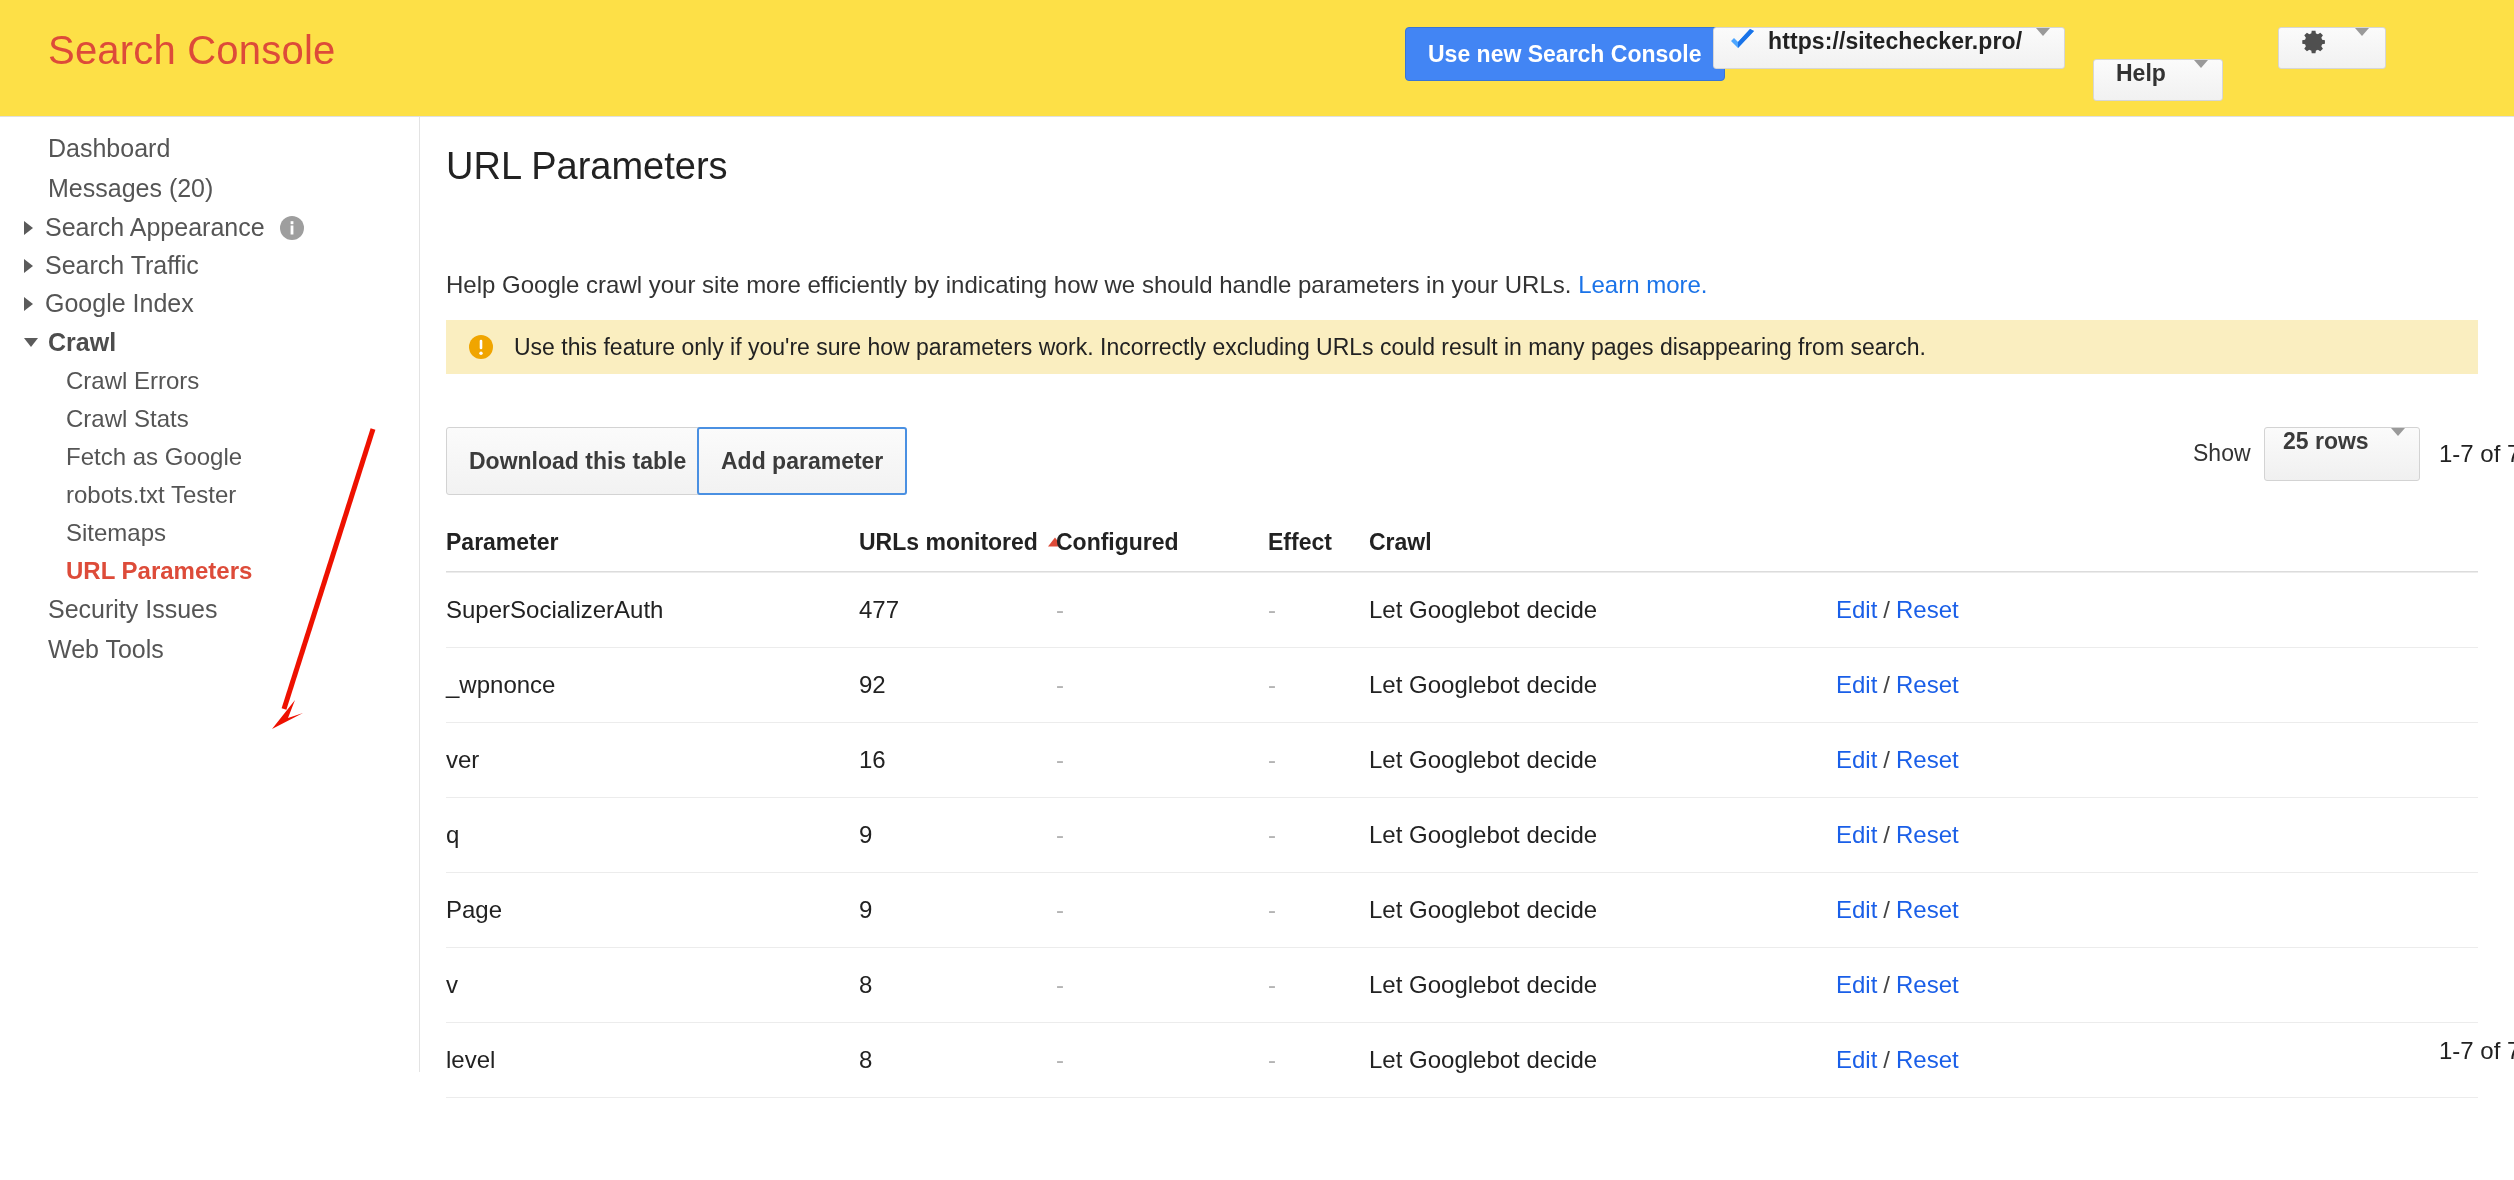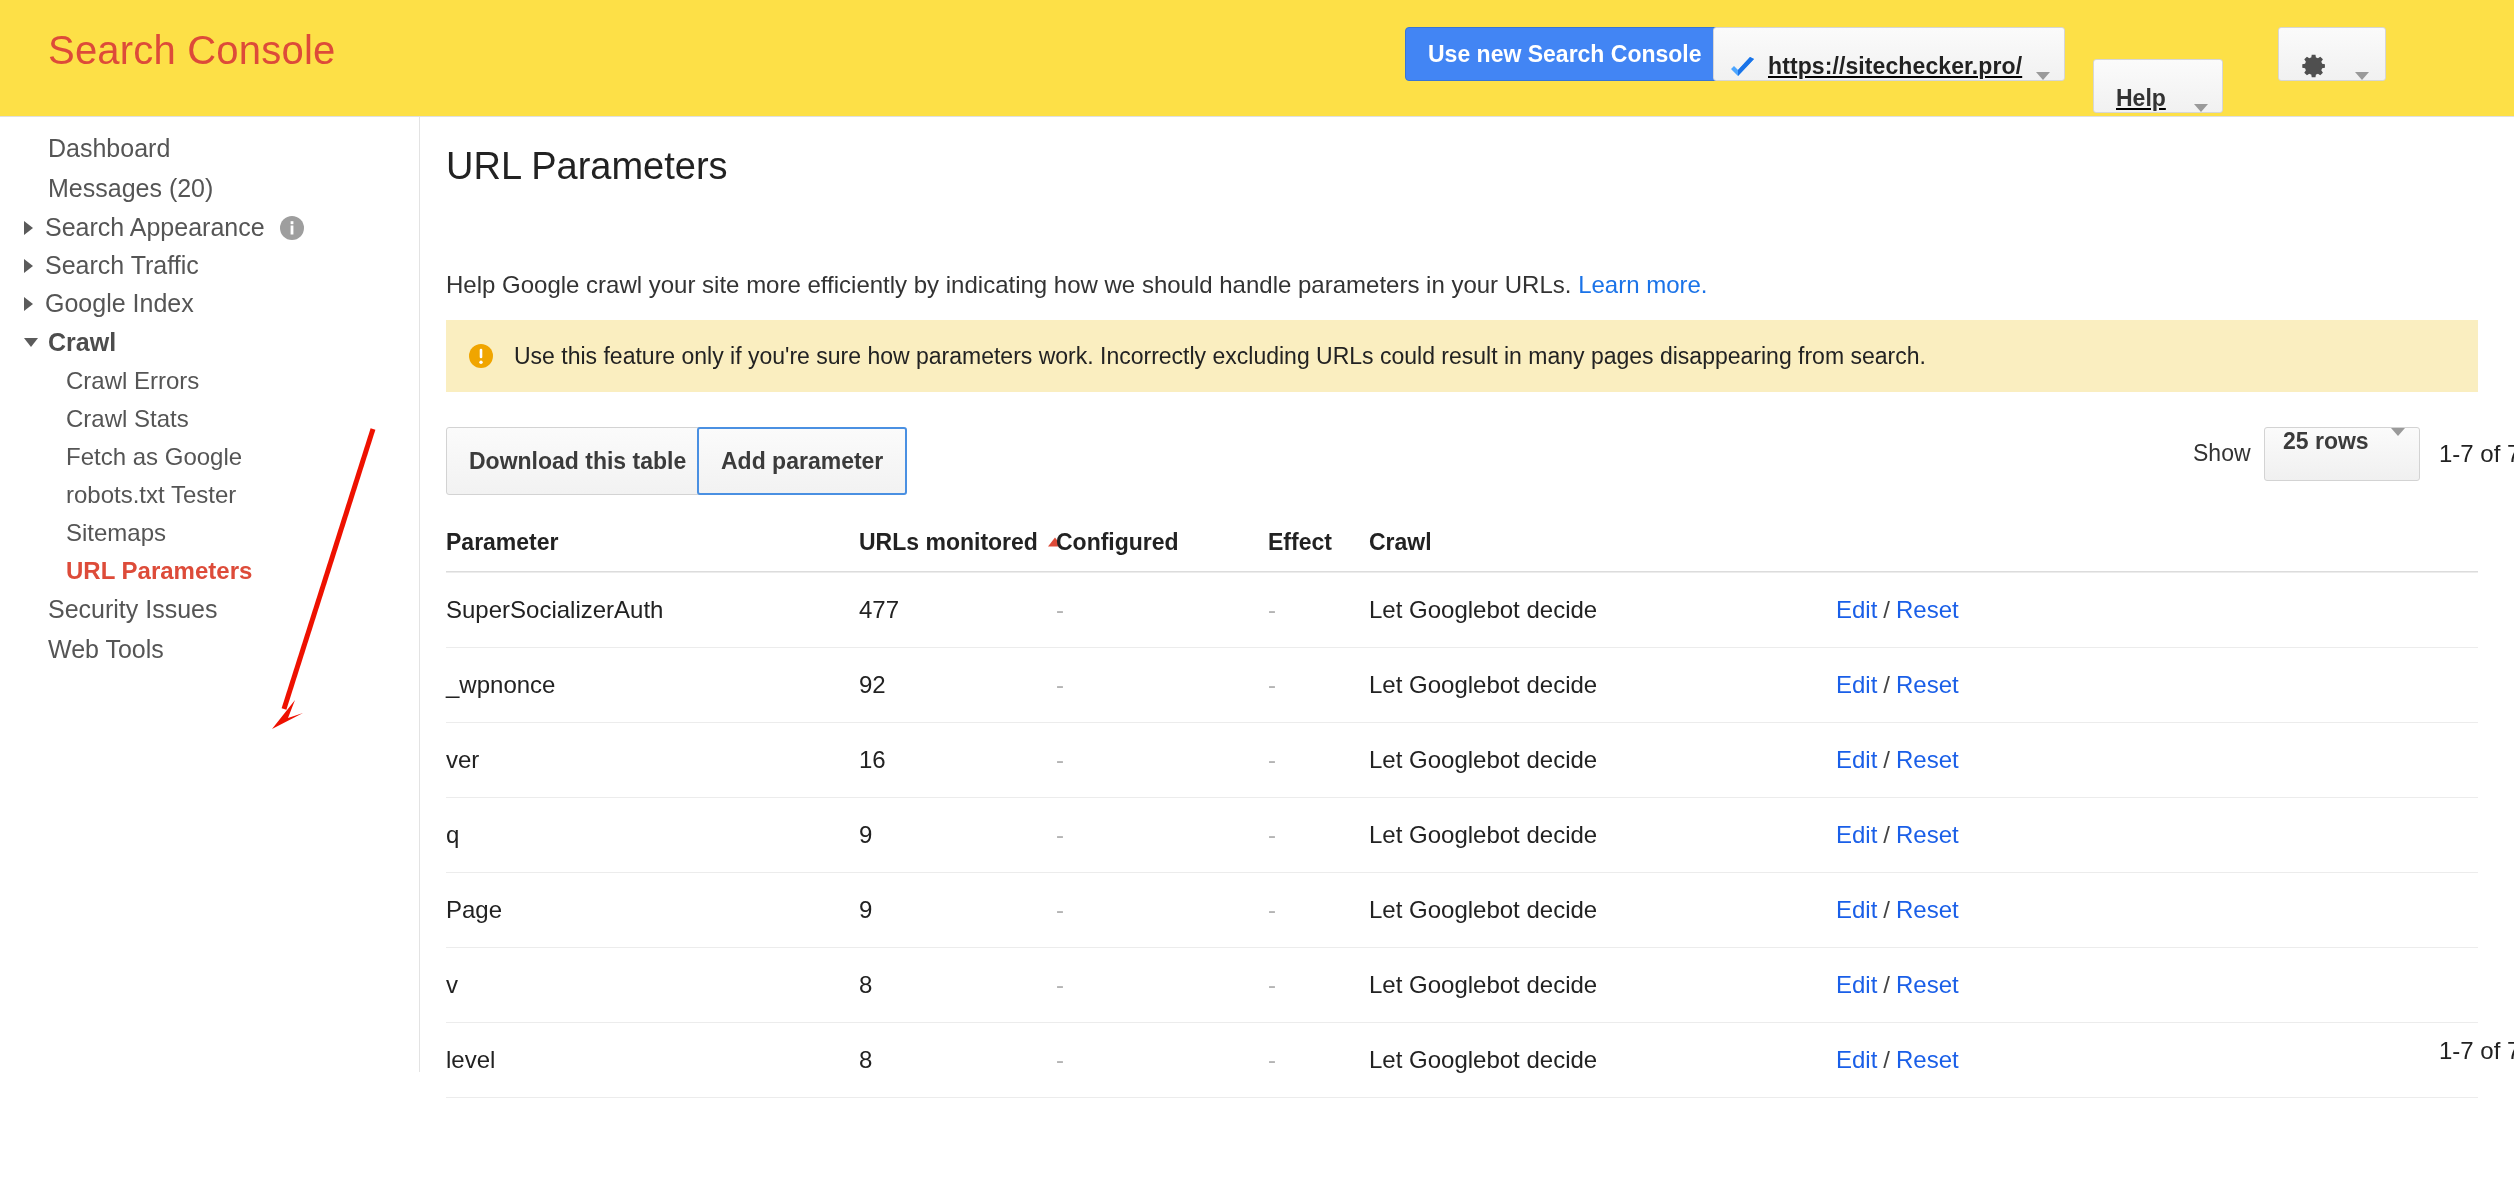--- a/index.html
+++ b/index.html
@@ -28,27 +28,26 @@
     height: 54px; padding: 0 22px;
     background: #4285f4;
     border: 1px solid #3775d6;
     border-radius: 4px;
     color: #ffffff; font-size: 23px; font-weight: 700;
     display: flex; align-items: center; justify-content: center;
     white-space: nowrap; cursor: pointer;
   }
   .gbtn {
     position: absolute;
-    height: 54px;
+    height: 42px;
     background: linear-gradient(#fbfbfb,#f1f1f1);
     border: 1px solid #d6d6d6;
     border-radius: 3px;
-    display: flex; align-items: flex-end;
+    display: flex; align-items: flex-start;
     cursor: pointer;
-    text-decoration: underline;
   }
   .site-select { left: 1713px; top: 27px; padding: 0 14px 0 16px; }
   .site-check { width: 26px; height: 24px; margin-right: 12px; flex: 0 0 auto; }
   .site-url {
     font-size: 23px; font-weight: 700; color: #222;
     white-space: nowrap; letter-spacing: .1px;
   }
   .caret {
     width: 0; height: 0; margin-left: 14px; flex: 0 0 auto;
     border-left: 7px solid transparent;
@@ -104,21 +103,21 @@
     font-size: 38px; color: #222; font-weight: 400; white-space: nowrap;
   }
   .page-desc {
     position: absolute; left: 25px; top: 154px;
     font-size: 24px; color: #333; white-space: nowrap;
   }
   .page-desc a { color: #1a73e8; text-decoration: none; }
 
   .warnbar {
     position: absolute; left: 25px; top: 203px;
-    width: 2032px; height: 72px;
+    width: 2032px; height: 54px;
     background: #faeec0;
     display: flex; align-items: center;
   }
   .warn-icon { width: 26px; height: 26px; margin: 0 20px 0 22px; flex: 0 0 auto; }
   .warn-text { font-size: 23px; color: #222; white-space: nowrap; }
 
   .tbtn {
     position: absolute; top: 310px; height: 68px;
     background: linear-gradient(#fbfbfb,#f2f2f2);
     border: 1px solid #d3d3d3; border-radius: 3px;

